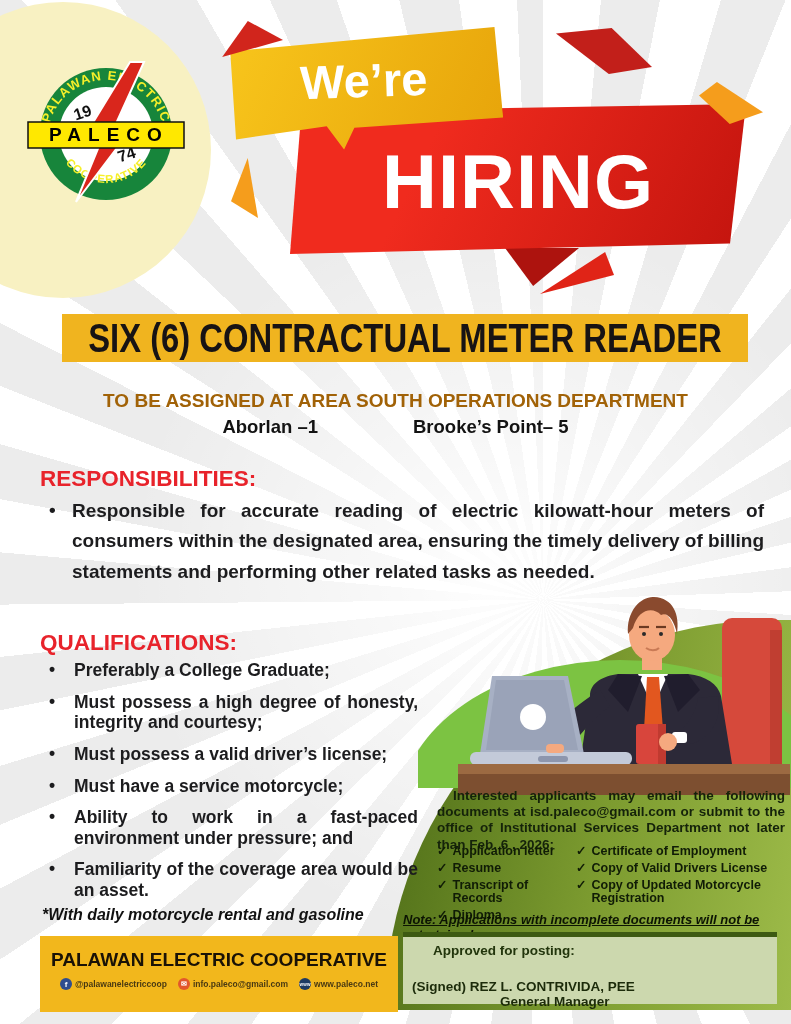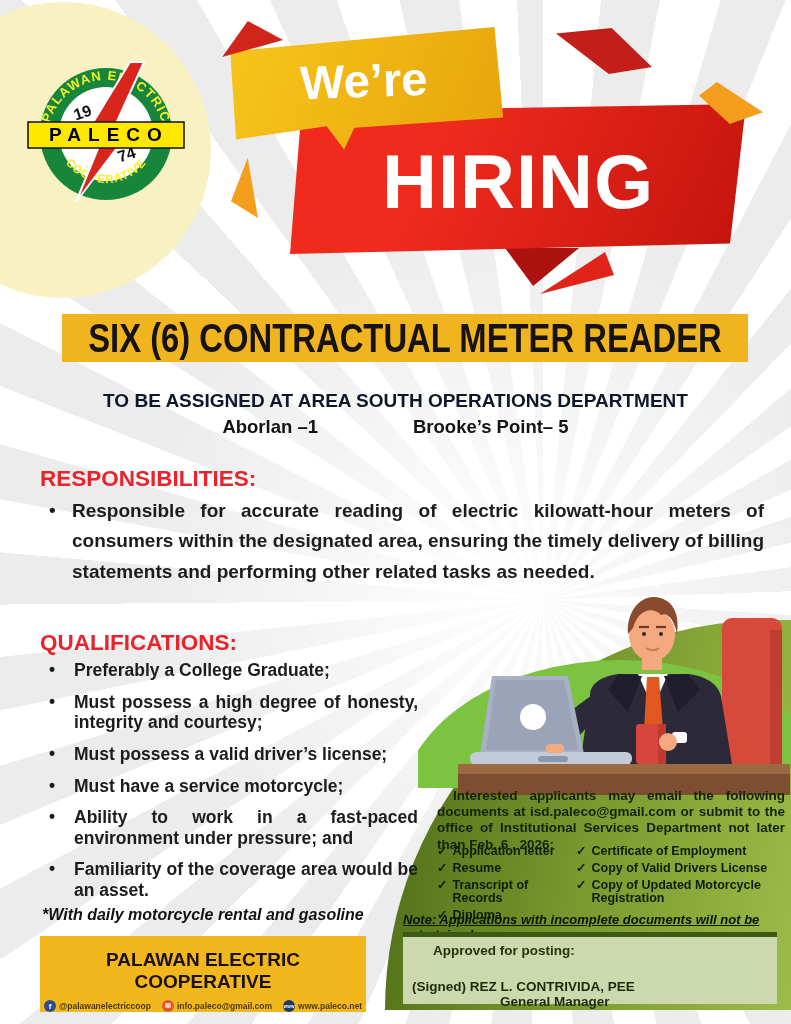--- a/index.html
+++ b/index.html
@@ -31,40 +31,40 @@
   .tri-a{left:219px;top:21px;width:64px;height:38px;background:#d1251c;clip-path:polygon(5% 95%,45% 0,100% 50%);z-index:6;}
   .flag-b{left:556px;top:28px;width:96px;height:46px;background:#c21f1a;clip-path:polygon(0 12%,58% 0,100% 85%,55% 100%);}
   .quad-c{left:699px;top:82px;width:64px;height:42px;background:#f59d1c;clip-path:polygon(28% 0,100% 72%,48% 100%,0 32%);z-index:5;}
   .tri-d{left:231px;top:158px;width:27px;height:60px;background:#f59d1c;clip-path:polygon(62% 0,100% 100%,0 72%);}
   .tri-e{left:540px;top:252px;width:74px;height:42px;background:#e02417;clip-path:polygon(88% 0,100% 55%,0 100%);}
 
   
   .title-banner{position:absolute;left:62px;top:314px;width:686px;height:48px;background:#f0b41f;z-index:2;
     display:flex;align-items:center;justify-content:center;}
   .title-banner span{font-size:41px;font-weight:800;color:#171314;transform:scaleX(.8);white-space:nowrap;}
-  .assignment{position:absolute;left:0;width:100%;top:390px;text-align:center;font-size:19px;font-weight:800;color:#0f172a;z-index:2;}
+  .assignment{position:absolute;left:0;width:100%;top:390px;text-align:center;font-size:19px;font-weight:800;color:#a16207;z-index:2;}
   .locations{position:absolute;left:0;width:100%;top:416px;display:flex;justify-content:center;gap:95px;
     font-size:18.5px;font-weight:800;color:#131313;z-index:2;}
 
   
   .section-heading{position:absolute;font-size:22.5px;font-weight:800;color:#e8232b;z-index:2;}
   .resp-heading{left:40px;top:466px;}
   .qual-heading{left:40px;top:630px;}
   ul.blist{list-style:none;margin:0;padding:0;position:absolute;z-index:2;}
   .resp-list{left:40px;top:496px;width:724px;}
   .resp-list li{position:relative;padding-left:32px;text-align:justify;font-size:19px;font-weight:700;
     color:#1c1c1e;line-height:1.6;}
   .qual-list{left:40px;top:660px;width:378px;}
   .qual-list li{position:relative;padding-left:34px;margin-bottom:11px;text-align:justify;-moz-text-align-last:left;
     text-align-last:left;font-size:17.5px;font-weight:700;line-height:1.18;color:#1c1c1e;}
   ul.blist li::before{content:"•";position:absolute;left:9px;top:-1px;}
   .footnote{position:absolute;left:42px;top:906px;font-size:16px;font-weight:700;font-style:italic;color:#111;z-index:2;}
 
   
-  .footer-banner{position:absolute;left:40px;top:936px;width:326px;height:76px;background:#f2b71c;z-index:2;text-align:center;}
+  .footer-banner{position:absolute;left:40px;top:936px;width:358px;height:76px;background:#f2b71c;z-index:2;text-align:center;}
   .footer-org{margin-top:13px;font-size:19px;font-weight:800;color:#1a1206;}
   .socials{margin-top:7px;display:flex;justify-content:center;gap:11px;font-size:8.5px;font-weight:700;color:#4a3a12;align-items:center;}
   .social{display:flex;align-items:center;}
   .ico{width:12px;height:12px;border-radius:50%;color:#fff;font-size:8px;display:inline-flex;align-items:center;
     justify-content:center;margin-right:3px;flex:0 0 12px;}
   .ico.fb{background:#2f4d8f;}
   .ico.mail{background:#e2572b;font-size:7px;}
   .ico.web{background:#1d3a63;font-size:4.5px;letter-spacing:.2px;}
 
   

